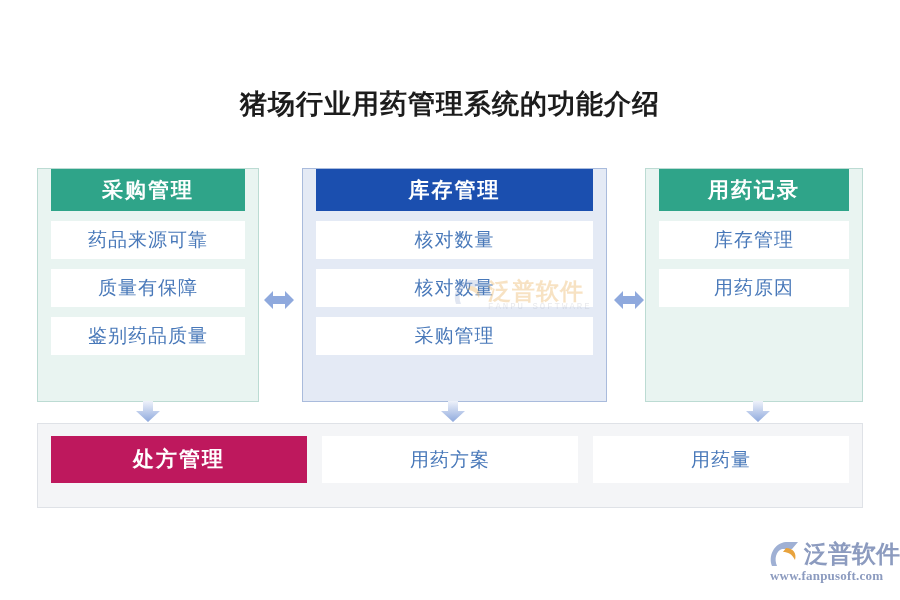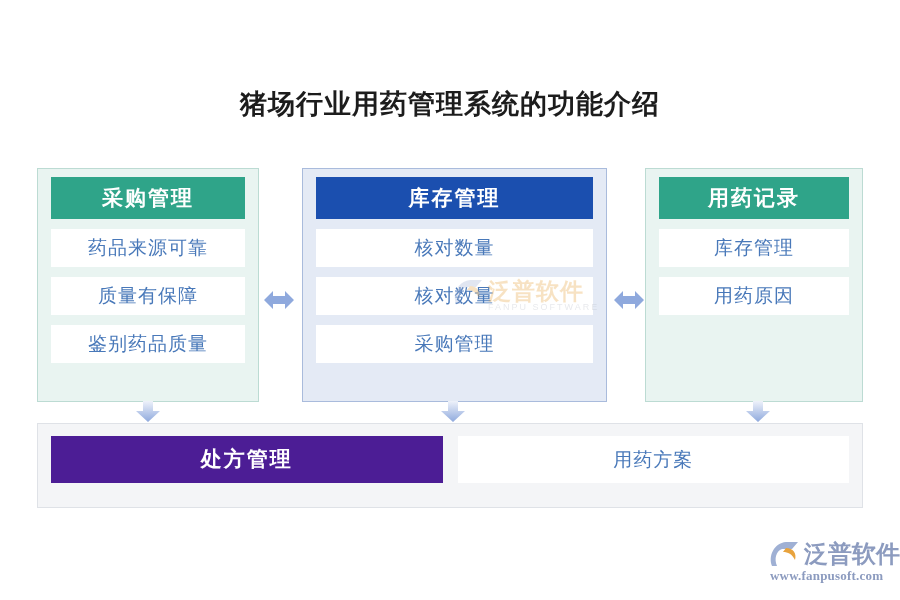--- a/index.html
+++ b/index.html
@@ -41,21 +41,21 @@
     top: 168px;
     left: 37px;
     width: 826px;
     height: 234px;
   }
 
   .column {
     position: absolute;
     top: 0;
     box-sizing: border-box;
-    padding: 8px 13px 0 13px;
+    padding: 0 13px 0 13px;
   }
   .column.green {
     background: #e9f4f1;
     border: 1px solid #bcdbd3;
   }
   .column.blue {
     background: #e4eaf5;
     border: 1px solid #a9bbdc;
   }
 
@@ -127,21 +127,21 @@
     height: 47px;
     line-height: 47px;
     text-align: center;
     font-size: 19px;
     color: #4878b9;
     background: #ffffff;
     letter-spacing: 1px;
     flex: 1 1 0;
   }
   .bottom-cell.highlight {
-    background: #4c1d95;
+    background: #be185d;
     color: #ffffff;
     font-weight: bold;
     font-size: 21px;
     letter-spacing: 2px;
   }
 
   
   .center-watermark {
     position: absolute;
     left: 452px;
@@ -162,21 +162,21 @@
     white-space: nowrap;
   }
   .center-watermark .wm-sub {
     position: absolute;
     left: 36px;
     top: 26px;
     font-size: 9px;
     color: #b4b8c4;
     letter-spacing: 2px;
     white-space: nowrap;
-    font-family: Liberation Sans, sans-serif;
+    font-family: Liberation Mono, monospace;
   }
 
   
   .brand-logo {
     position: absolute;
     left: 768px;
     top: 538px;
     width: 126px;
     height: 52px;
   }
@@ -275,20 +275,21 @@
         </linearGradient>
       </defs>
       <polygon points="8,0 18,0 18,10 25,10 13,21 1,10 8,10" fill="url(#dg3)"></polygon>
     </svg>
   </div>
 
   <div class="bottom-panel">
     <div class="bottom-row">
       <div class="bottom-cell highlight">处方管理</div>
       <div class="bottom-cell">用药方案</div>
+      <div class="bottom-cell">用药量</div>
     </div>
   </div>
 
   <div class="center-watermark">
     <svg width="34" height="30" viewBox="0 0 34 30" style="position:absolute;left:0;top:2px;">
       <path d="M4 26 C0 16, 6 3, 18 2 L30 2 L24 9 L14 9 C8 11, 6 19, 9 26 Z" fill="#9fb0d4"></path>
       <path d="M18 8 C25 8, 29 13, 27 20 C24 14, 20 12, 15 12 Z" fill="#e8a33d"></path>
     </svg>
     <div class="wm-text">泛普软件</div>
     <div class="wm-sub">FANPU SOFTWARE</div>

